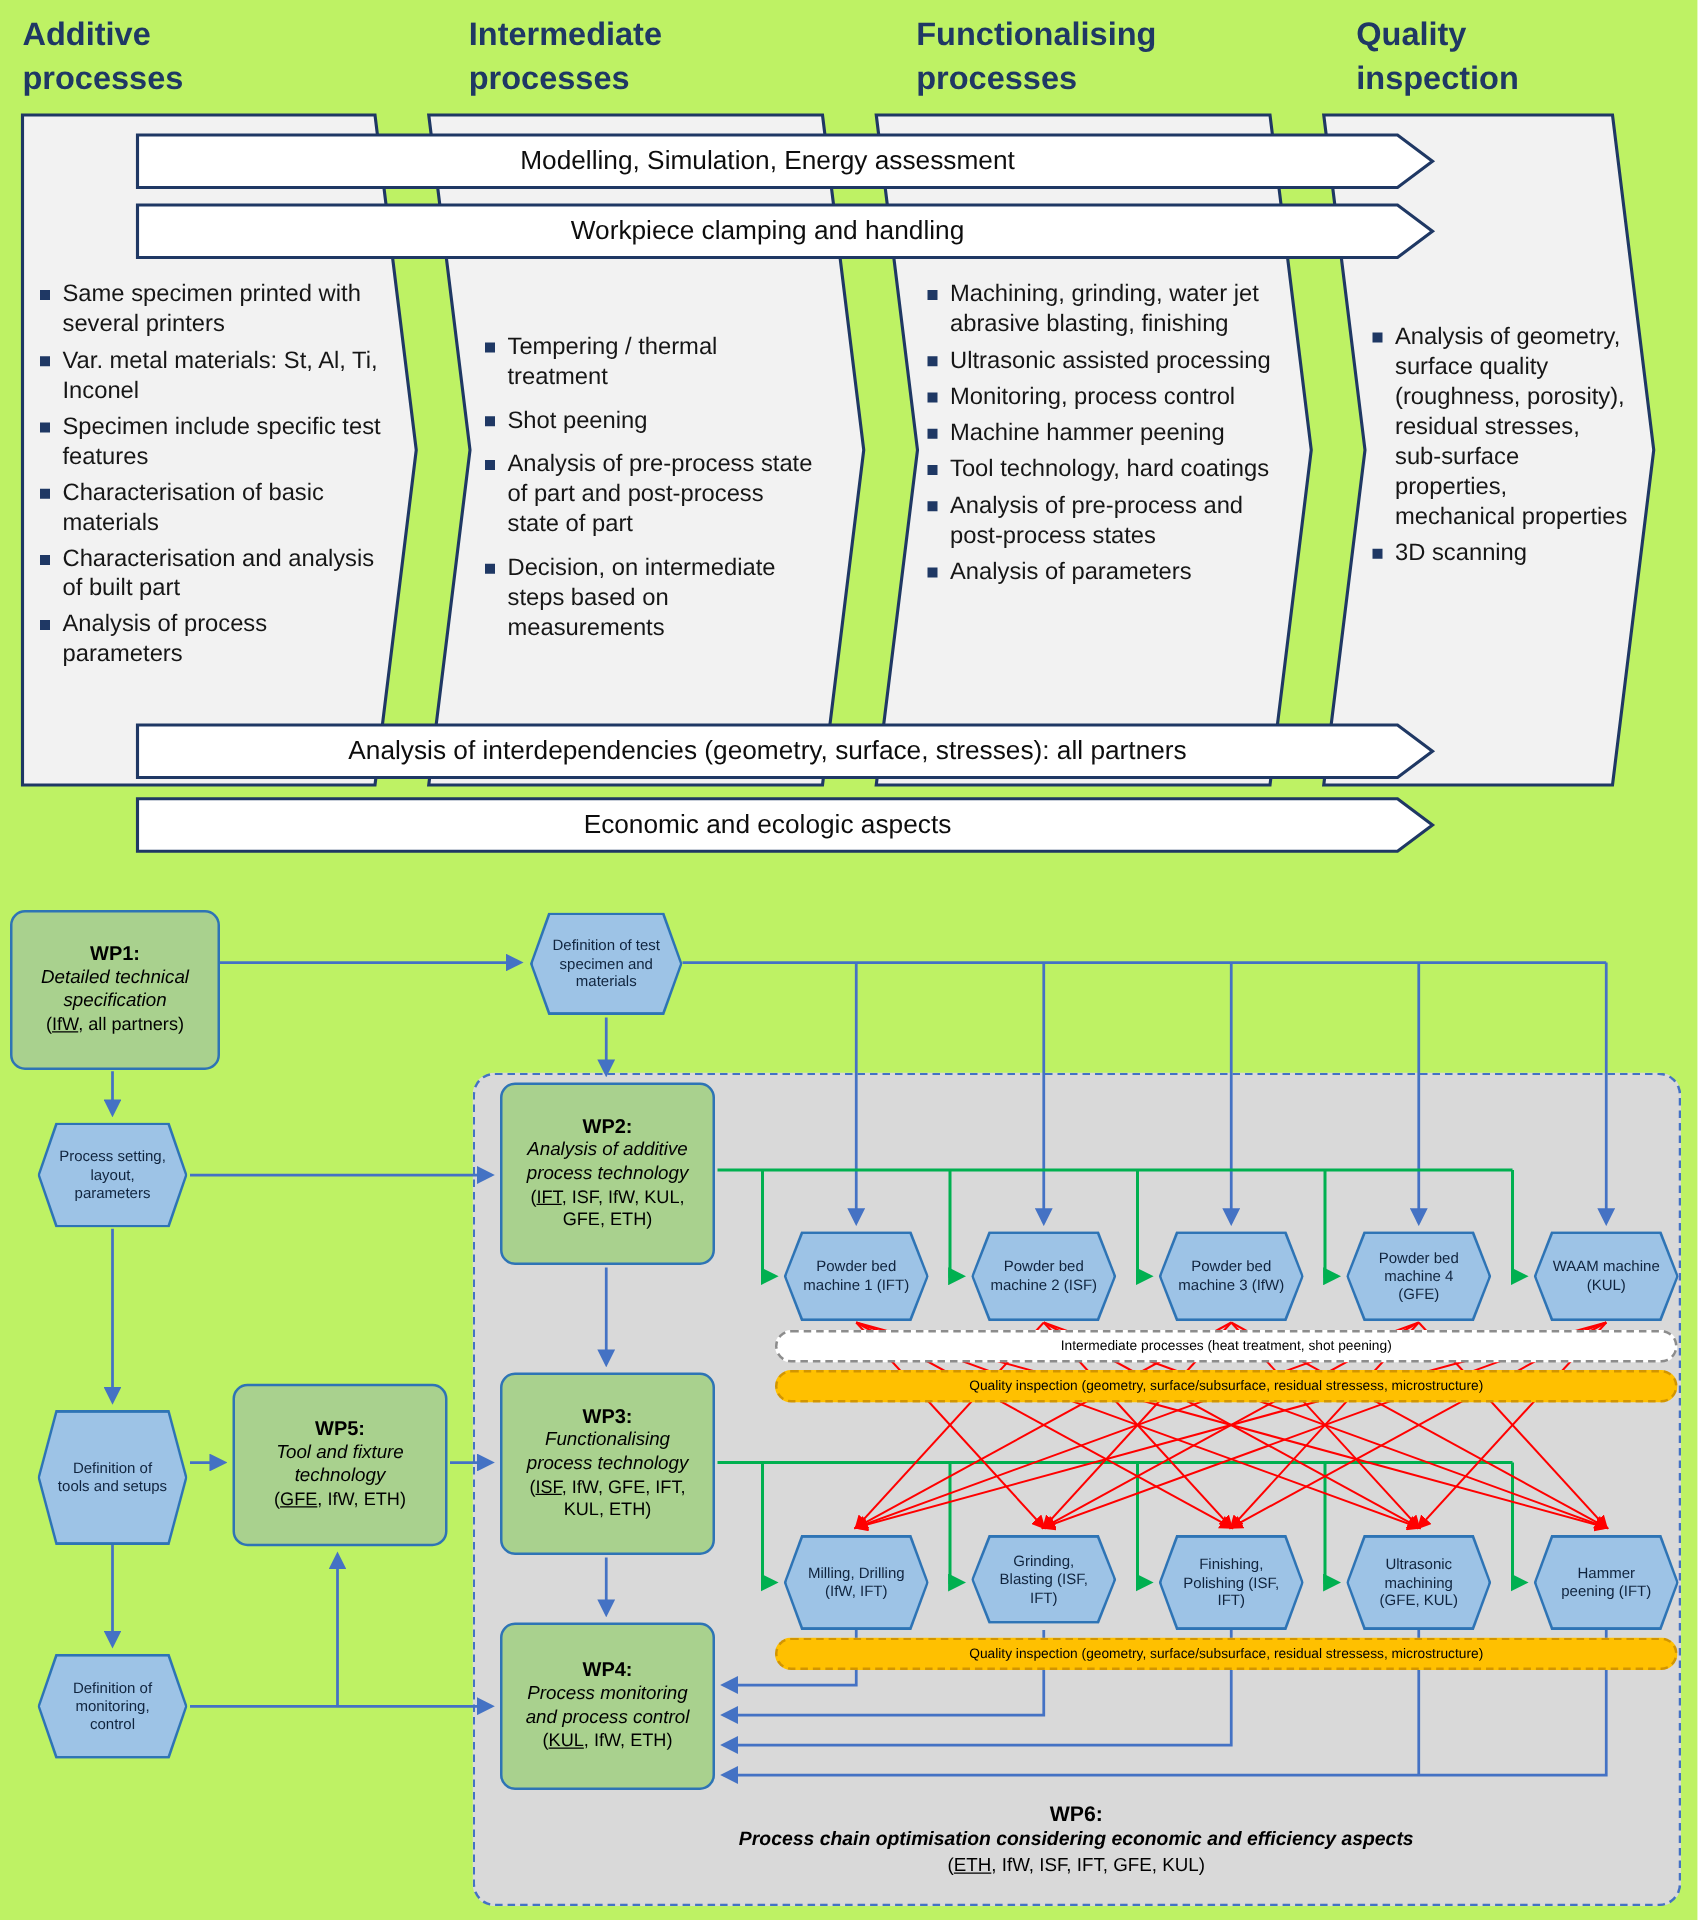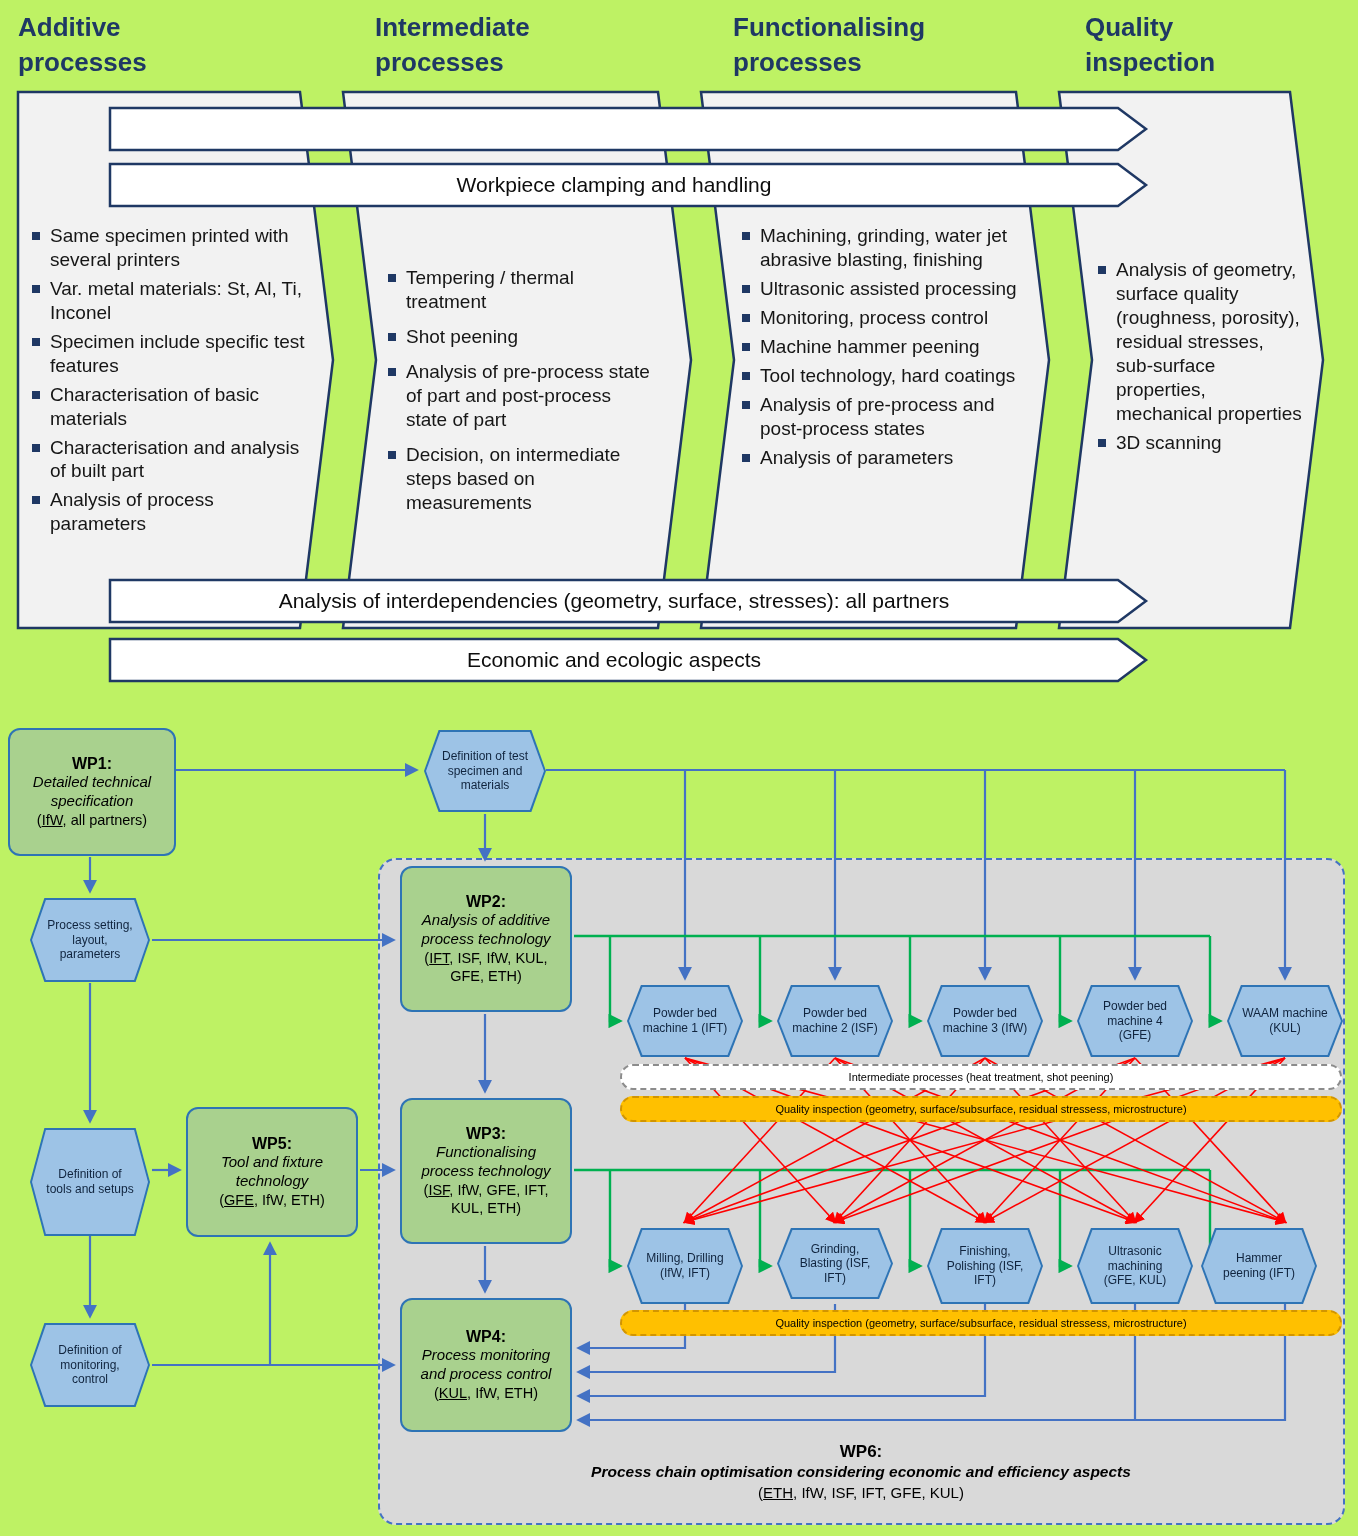--- a/index.html
+++ b/index.html
@@ -63,20 +63,21 @@
       <polygon points="110,580 1118,580 1146,601 1118,622 110,622"></polygon>
       <polygon points="110,639 1118,639 1146,660 1118,681 110,681"></polygon>
     </g>
   </svg>
 
   <div class="col-header" style="left:18px;width:210px;">Additive processes</div>
   <div class="col-header" style="left:375px;width:210px;">Intermediate processes</div>
   <div class="col-header" style="left:733px;width:220px;">Functionalising processes</div>
   <div class="col-header" style="left:1085px;width:160px;">Quality inspection</div>
 
+  <div class="banner-label" style="left:110px;top:108px;width:1008px;height:42px;">Modelling, Simulation, Energy assessment</div>
   <div class="banner-label" style="left:110px;top:164px;width:1008px;height:42px;">Workpiece clamping and handling</div>
   <div class="banner-label" style="left:110px;top:580px;width:1008px;height:42px;">Analysis of interdependencies (geometry, surface, stresses): all partners</div>
   <div class="banner-label" style="left:110px;top:639px;width:1008px;height:42px;">Economic and ecologic aspects</div>
 
   <div class="bullets" style="left:32px;top:224px;width:278px;">
     <div class="bi">
         <span class="sq"></span>
         <span>Same specimen printed with several printers</span>
       </div>
     <div class="bi">
@@ -306,21 +307,21 @@
     </div>
   <div class="hex" style="left:777px;top:1228px;width:116px;height:71px;">
       <div class="hex-in">Grinding, Blasting (ISF, IFT)</div>
     </div>
   <div class="hex" style="left:927px;top:1228px;width:116px;height:76px;">
       <div class="hex-in">Finishing, Polishing (ISF, IFT)</div>
     </div>
   <div class="hex" style="left:1077px;top:1228px;width:116px;height:76px;text-decoration:underline;">
       <div class="hex-in">Ultrasonic machining (GFE, KUL)</div>
     </div>
-  <div class="hex" style="left:1201px;top:1228px;width:116px;height:76px;">
+  <div class="hex" style="left:1227px;top:1228px;width:116px;height:76px;">
       <div class="hex-in">Hammer peening (IFT)</div>
     </div>
 
   <div class="pill orange" style="left:620px;top:1310px;width:722px;height:26px;">Quality inspection (geometry, surface/subsurface, residual stressess, microstructure)</div>
 
   <div class="wp6-caption" style="left:396px;top:1442px;width:930px;">
     <div class="n">WP6:</div>
     <div class="t">Process chain optimisation considering economic and efficiency aspects</div>
     <div class="p"><span>(</span><span class="u">ETH</span><span>, IfW, ISF, IFT, GFE, KUL)</span></div>
   </div>

